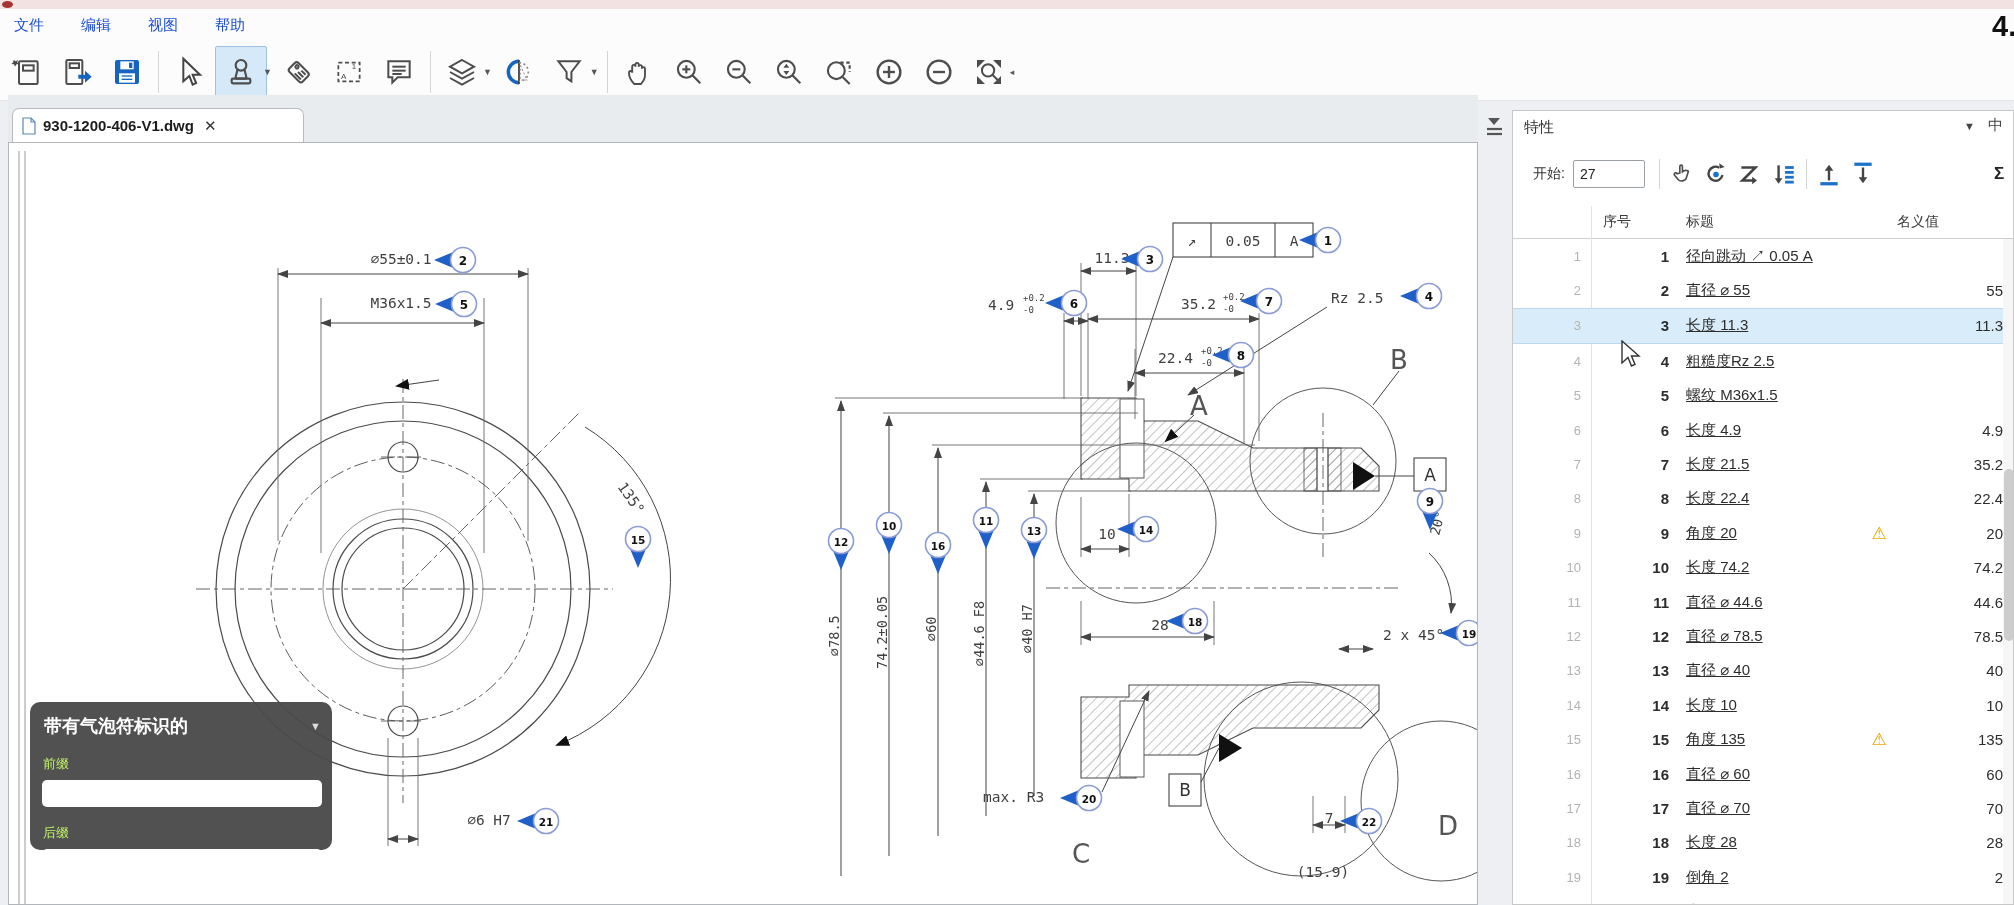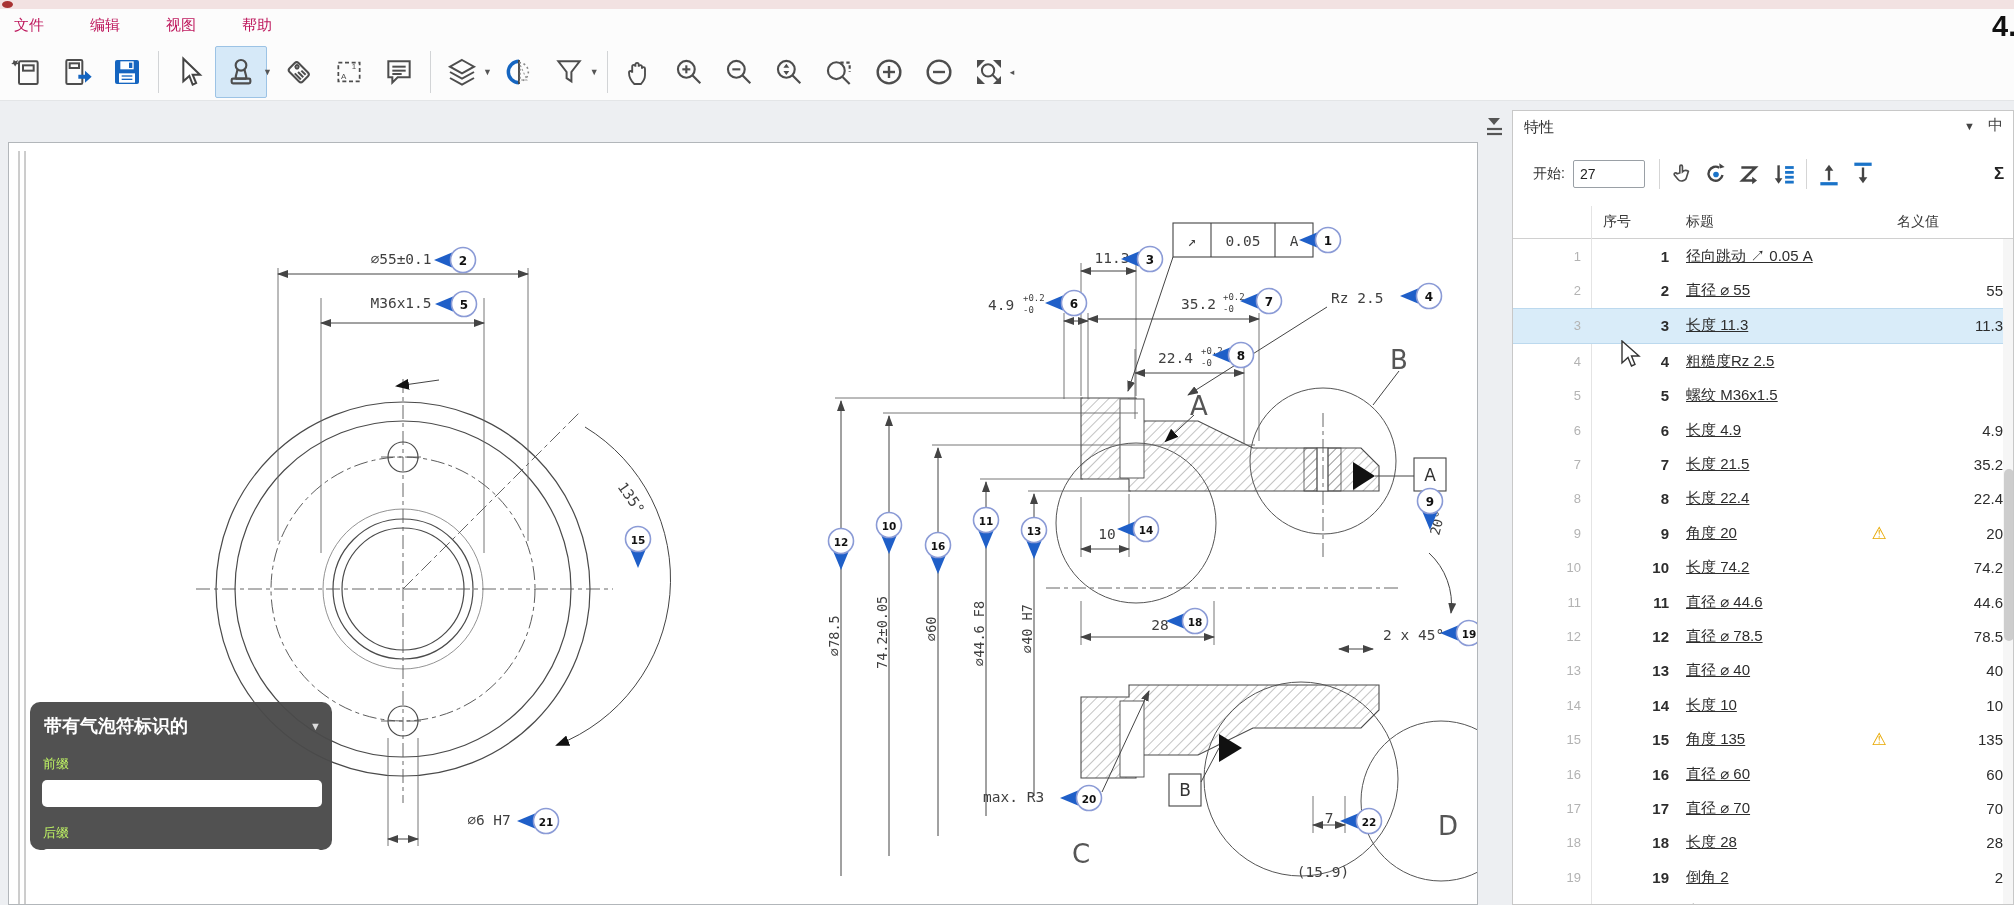--- a/index.html
+++ b/index.html
@@ -2,21 +2,21 @@
 <html><head>
 <meta charset="utf-8">
 <style>
   html,body{margin:0;padding:0;}
   #app{position:relative;width:2014px;height:905px;background:#edeff2;font-family:"Liberation Sans",sans-serif;overflow:hidden;}
   
   #titlestrip{position:absolute;left:0;top:0;width:2014px;height:9px;background:#f2e2e2;}
   #titledot{position:absolute;left:2px;top:1px;width:11px;height:7px;border-radius:50%;background:#a83232;}
   #whitebar{position:absolute;left:0;top:9px;width:2014px;height:91px;background:#fcfcfc;border-bottom:1px solid #e3e5e7;}
   
-  #menubar{position:absolute;left:10px;top:14px;height:26px;display:flex;gap:38px;font-size:15px;color:#be185d;}
+  #menubar{position:absolute;left:10px;top:14px;height:26px;display:flex;gap:29px;font-size:15px;color:#1d4ed8;}
   .menu-item{padding:2px 4px;cursor:default;}
   
   #toolbar{position:absolute;left:2px;top:46px;height:52px;display:flex;align-items:center;}
   .tbtn{width:50px;height:50px;display:flex;align-items:center;justify-content:center;flex:0 0 auto;}
   .tbtn svg{width:32px;height:32px;}
   .tbtn.active{background:#d6e9f8;border:1px solid #9cc3e5;border-radius:2px;}
   .tsep{width:1px;height:42px;background:#d2d4d6;margin:0 6px;flex:0 0 auto;}
   .ddarrow{font-size:9px;color:#555;margin-left:-4px;margin-right:2px;}
   #badge4{position:absolute;left:1992px;top:10px;font-size:29px;font-weight:bold;color:#111;}
   
@@ -228,20 +228,30 @@
           <path d="M3,3 h6 l-6,6 z M21,3 v6 l-6,-6 z M3,21 v-6 l6,6 z M21,21 h-6 l6,-6 z" fill="#4d4d4d" stroke="none"></path>
           <circle cx="11.3" cy="10.8" r="4.6"></circle>
           <line x1="14.6" y1="14.1" x2="18.5" y2="18"></line>
         </svg>
       </div>
     <div class="ddarrow">◂</div>
   </div>
 
   <div id="badge4">4.</div>
 
+  <div id="tabstrip">
+    <div id="tab">
+      <svg width="16" height="18" viewBox="0 0 16 18">
+          <path d="M2,1 h8 l4,4 v12 h-12 z" fill="#fff" stroke="#5b89b4" stroke-width="1.2"></path>
+          <path d="M10,1 v4 h4" fill="none" stroke="#5b89b4" stroke-width="1.2"></path>
+        </svg>
+      <span class="tabtext">930-1200-406-V1.dwg</span>
+      <span class="tabclose">✕</span>
+    </div>
+  </div>
 
   <div id="tablist">
     <svg width="24" height="30" viewBox="0 0 24 30">
         <path d="M5,6 h12 l-6,7 z" fill="#555"></path>
         <line x1="4" y1="17" x2="19" y2="17" stroke="#555" stroke-width="2.2"></line>
         <line x1="4" y1="22" x2="19" y2="22" stroke="#555" stroke-width="2.2"></line>
       </svg>
   </div>
 
   <div id="canvas">

